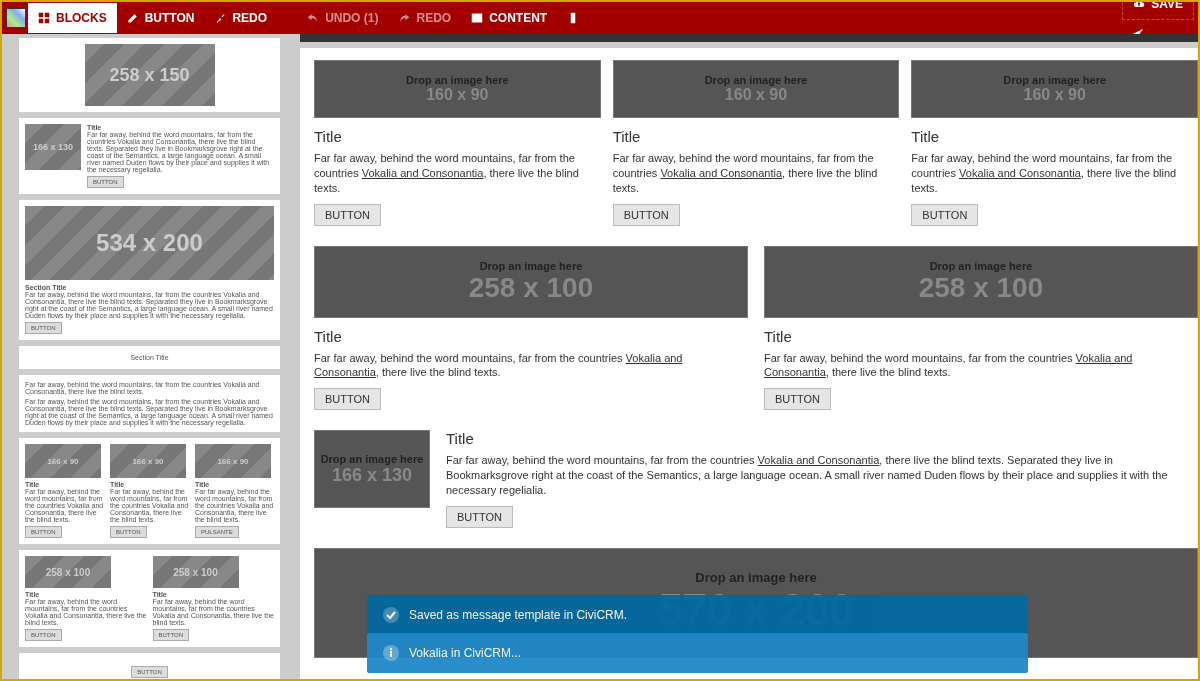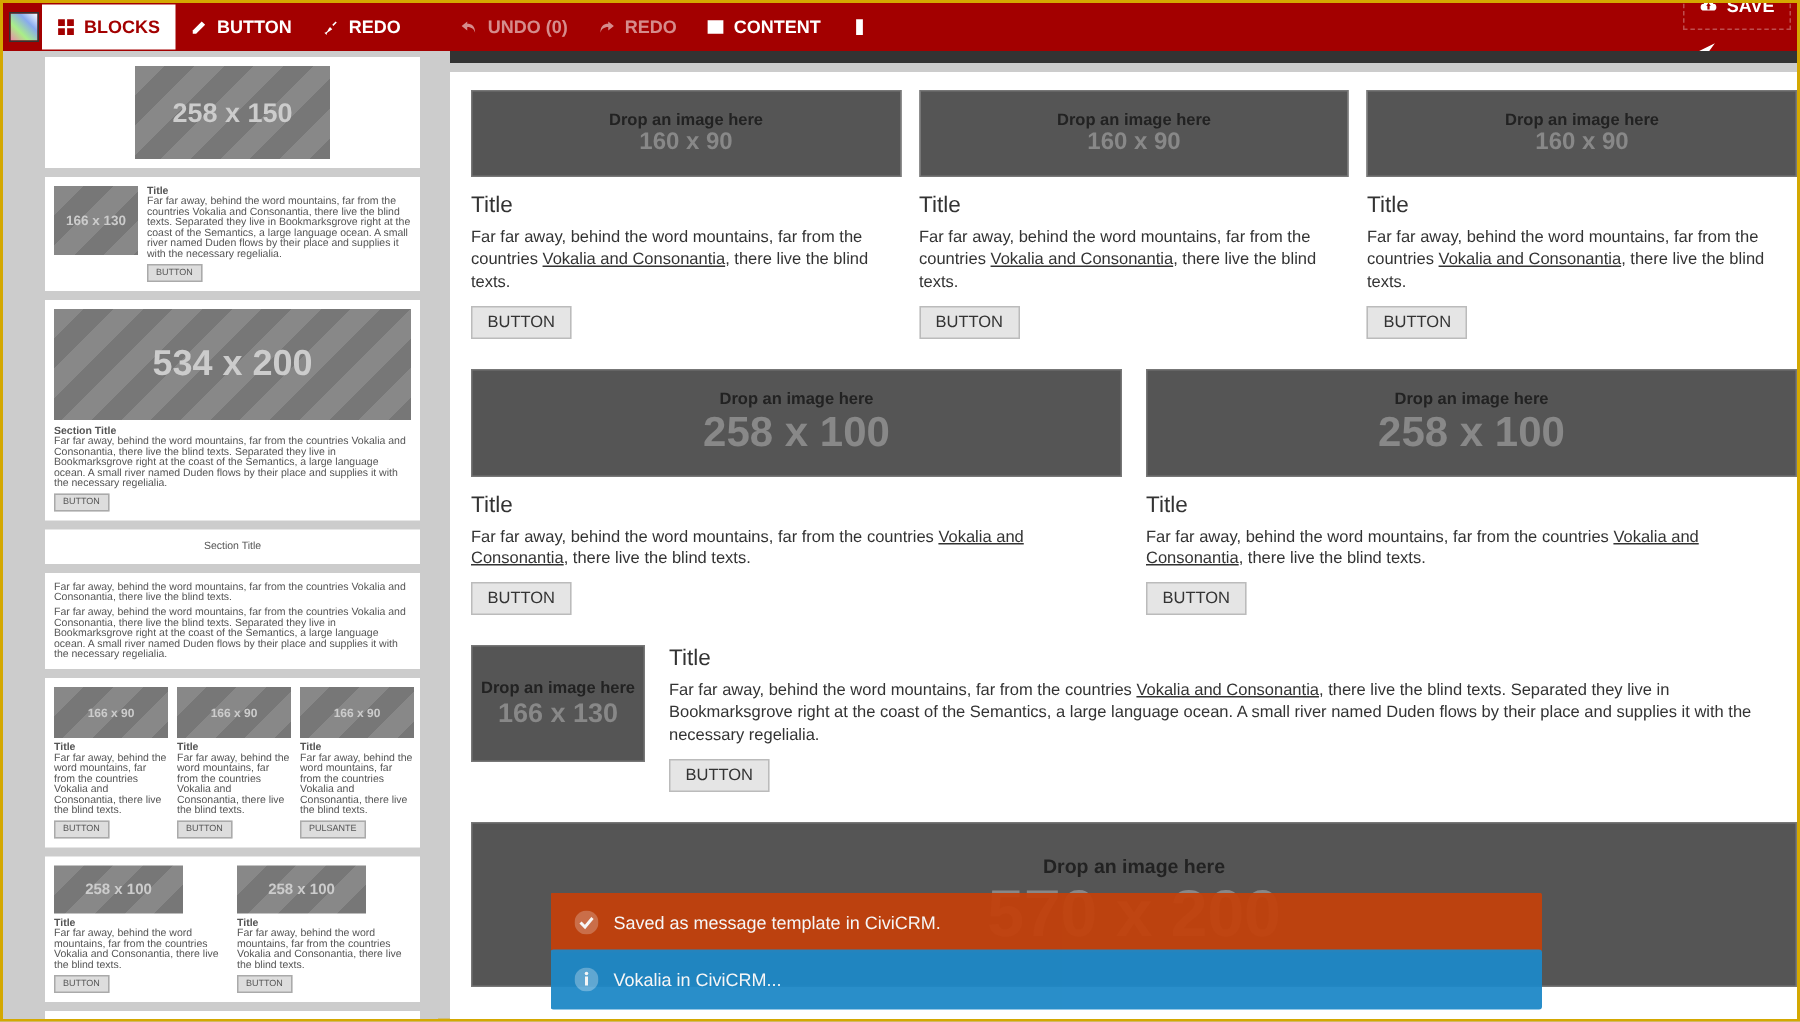--- a/index.html
+++ b/index.html
@@ -6,21 +6,21 @@
 body { font-family: Arial, Helvetica, sans-serif; font-size: 12px; color: #333; background: #ccc; width: 1200px; height: 681px; overflow: hidden; position: relative; border: 2px solid #d4a800; }
 .topbar { height: 32px; background: #a30000; display: flex; align-items: center; padding: 0 4px; color: #fff; font-size: 12px; font-weight: bold; }
 .topbar .logo { width: 20px; height: 20px; background: linear-gradient(45deg,#e8a,#ae8,#8ae,#fff); margin-right: 2px; border: 1px solid #333; }
 .topbar .tab { padding: 8px 10px; display: flex; align-items: center; gap: 6px; cursor: pointer; }
 .topbar .tab.active { background: #fff; color: #a30000; }
 .topbar .sep { flex: 0 0 20px; }
 .topbar .dim { opacity: .55; }
 .topbar .right { margin-left: auto; display: flex; flex-direction: column; }
 .topbar svg { width: 12px; height: 12px; fill: currentColor; }
 .main { display: flex; height: calc(100% - 32px); }
-.sidebar { width: 290px; background: #ccc; overflow-y: auto; padding: 4px 12px 4px 28px; position: relative; }
+.sidebar { width: 290px; background: #ccc; overflow-y: auto; padding: 4px 12px 4px 17px; position: relative; }
 .sidebar::-webkit-scrollbar { width: 8px; }
 .block-thumb { background: #fff; margin-bottom: 6px; padding: 6px; font-size: 7px; color: #555; }
 .ph { background: repeating-linear-gradient(135deg,#888 0 14px,#777 14px 28px); display: flex; align-items: center; justify-content: center; color: #ccc; font-weight: bold; }
 .ph-258x150 { height: 62px; font-size: 18px; margin: 0 auto; width: 130px; }
 .ph-166x130 { height: 46px; width: 56px; font-size: 9px; }
 .ph-534x200 { height: 74px; font-size: 24px; }
 .ph-166x90 { height: 34px; width: 76px; font-size: 8px; }
 .ph-258x100 { height: 32px; width: 86px; font-size: 10px; }
 .thumb-btn { display: inline-block; background: #ddd; border: 1px solid #aaa; font-size: 6px; padding: 2px 5px; margin-top: 3px; }
 .thumb-row { display: flex; gap: 6px; }
@@ -46,21 +46,21 @@
 .drop-258 .d2 { font-size: 28px; }
 .drop-166 { width: 116px; height: 78px; }
 .drop-570 { height: 110px; }
 .drop-570 .d2 { font-size: 44px; }
 .ctitle { font-size: 15px; margin: 10px 0 6px; color: #333; }
 .ctext { font-size: 11px; color: #333; line-height: 1.35; }
 .ctext .u { text-decoration: underline; }
 .cbtn { display: inline-block; background: #e5e5e5; border: 1px solid #bbb; font-size: 11px; padding: 4px 10px; margin-top: 8px; }
 .rowimg { display: flex; gap: 16px; align-items: flex-start; }
 .toast { position: absolute; left: 365px; right: 170px; padding: 12px 16px; color: #fff; font-size: 12px; display: flex; align-items: center; gap: 10px; border-radius: 2px; opacity: .95; }
-.toast-success { bottom: 44px; background: #c2410c; }
+.toast-success { bottom: 44px; background: #0369a1; }
 .toast-info { bottom: 6px; background: #1e88c7; }
 .toast svg { width: 16px; height: 16px; fill: #fff; }
 .grey-strip { background:#ccc; height:6px; margin:-12px -14px 0 -14px; }
 </style>
 </head>
 <body>
 
 <div class="topbar">
   <div class="logo"></div>
   <div class="tab active">
@@ -79,21 +79,21 @@
     <svg viewBox="0 0 16 16">
         <path d="M3 13c3 0 3-3 5-5l2 2c-2 2-5 2-5 5zM10 6l3-3 1 1-3 3z"></path>
       </svg>
     <span>REDO</span>
   </div>
   <div class="sep"></div>
   <div class="tab dim">
     <svg viewBox="0 0 16 16">
         <path d="M6 3L1 7l5 4V8c4 0 6 2 7 5 0-6-3-8-7-8z"></path>
       </svg>
-    <span>UNDO (0)</span>
+    <span>UNDO (1)</span>
   </div>
   <div class="tab dim">
     <svg viewBox="0 0 16 16">
         <path d="M10 3l5 4-5 4V8c-4 0-6 2-7 5 0-6 3-8 7-8z"></path>
       </svg>
     <span>REDO</span>
   </div>
   <div class="tab">
     <svg viewBox="0 0 16 16">
         <path d="M1 2h14v12H1zM3 10l3-3 2 2 3-4 2 3v3H3z"></path>

